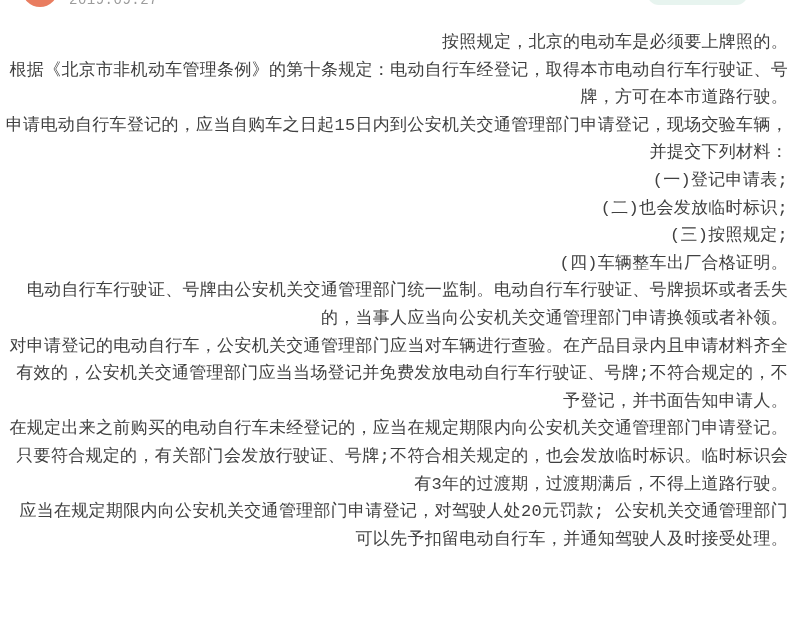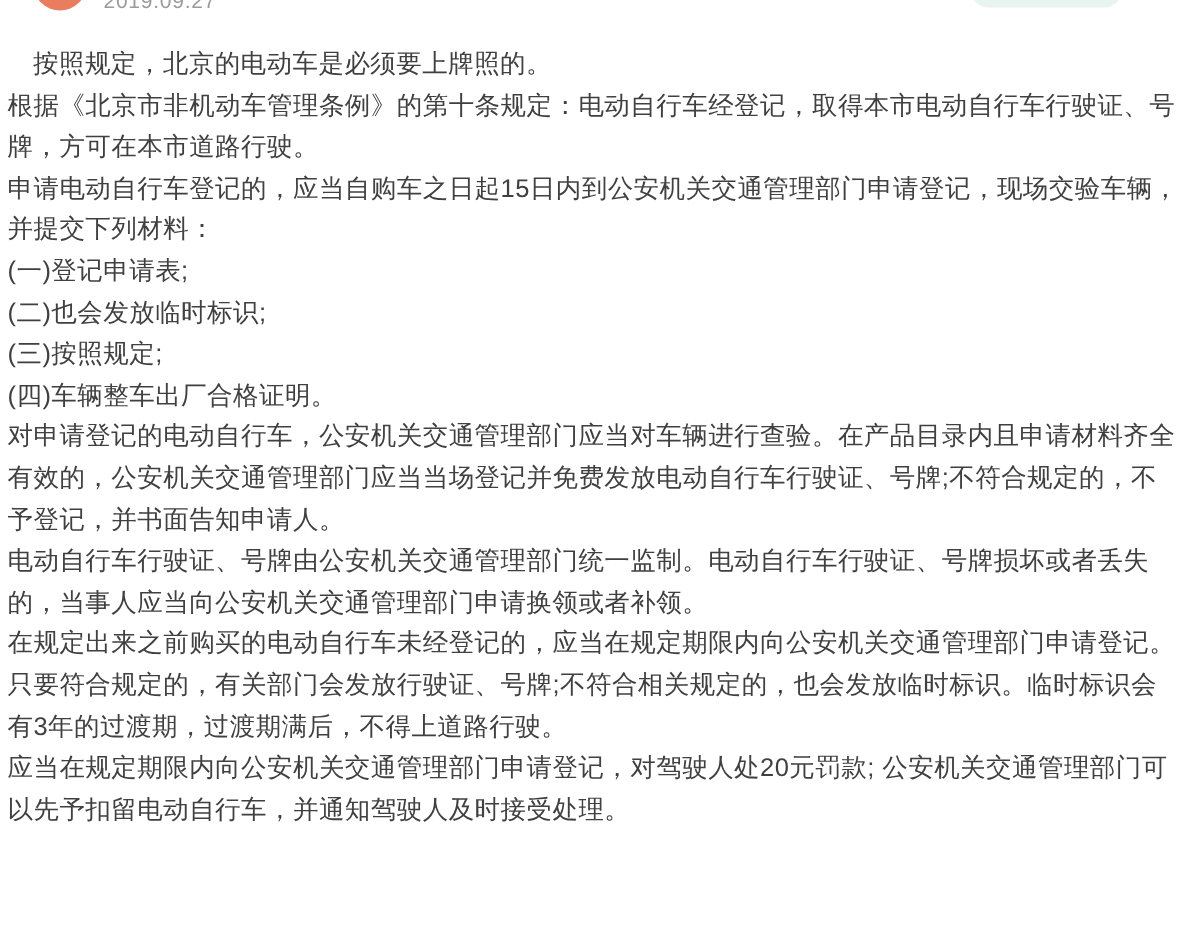--- a/index.html
+++ b/index.html
@@ -6,21 +6,21 @@
     margin: 0;
     padding: 0;
     background: #ffffff;
   }
   .page {
     position: relative;
     width: 794px;
     height: 627px;
     overflow: hidden;
     background: #ffffff;
-    font-family: Liberation Sans, sans-serif;
+    font-family: Liberation Mono, monospace;
   }
   
   .avatar {
     position: absolute;
     left: 22px;
     top: -29px;
     width: 36px;
     height: 36px;
     border-radius: 50%;
     background: var(--avatar-color, #e97d60);
@@ -45,20 +45,21 @@
   }
   
   .article {
     position: absolute;
     top: 29px;
     left: 5px;
     width: 783px;
     font-size: 17px;
     line-height: 27.6px;
     color: var(--text-color, #404040);
+    text-align: right;
   }
   .article p {
     margin: 0;
     padding: 0;
     letter-spacing: 0.3px;
     word-break: break-all;
   }
   .article p.indent {
     text-indent: 17px;
   }
@@ -75,19 +76,19 @@
   <div class="follow-pill"></div>
 
   <div class="article">
     <p class="indent">按照规定，北京的电动车是必须要上牌照的。</p>
     <p>根据《北京市非机动车管理条例》的第十条规定：电动自行车经登记，取得本市电动自行车行驶证、号牌，方可在本市道路行驶。</p>
     <p>申请电动自行车登记的，应当自购车之日起15日内到公安机关交通管理部门申请登记，现场交验车辆，并提交下列材料：</p>
     <p>(一)登记申请表;</p>
     <p>(二)也会发放临时标识;</p>
     <p>(三)按照规定;</p>
     <p>(四)车辆整车出厂合格证明。</p>
+    <p>电动自行车行驶证、号牌由公安机关交通管理部门统一监制。电动自行车行驶证、号牌损坏或者丢失的，当事人应当向公安机关交通管理部门申请换领或者补领。</p>
     <p>对申请登记的电动自行车，公安机关交通管理部门应当对车辆进行查验。在产品目录内且申请材料齐全有效的，公安机关交通管理部门应当当场登记并免费发放电动自行车行驶证、号牌;不符合规定的，不予登记，并书面告知申请人。</p>
-    <p>电动自行车行驶证、号牌由公安机关交通管理部门统一监制。电动自行车行驶证、号牌损坏或者丢失的，当事人应当向公安机关交通管理部门申请换领或者补领。</p>
     <p>在规定出来之前购买的电动自行车未经登记的，应当在规定期限内向公安机关交通管理部门申请登记。只要符合规定的，有关部门会发放行驶证、号牌;不符合相关规定的，也会发放临时标识。临时标识会有3年的过渡期，过渡期满后，不得上道路行驶。</p>
     <p>应当在规定期限内向公安机关交通管理部门申请登记，对驾驶人处20元罚款; 公安机关交通管理部门可以先予扣留电动自行车，并通知驾驶人及时接受处理。</p>
   </div>
 
 </div>
 
 </body></html>

